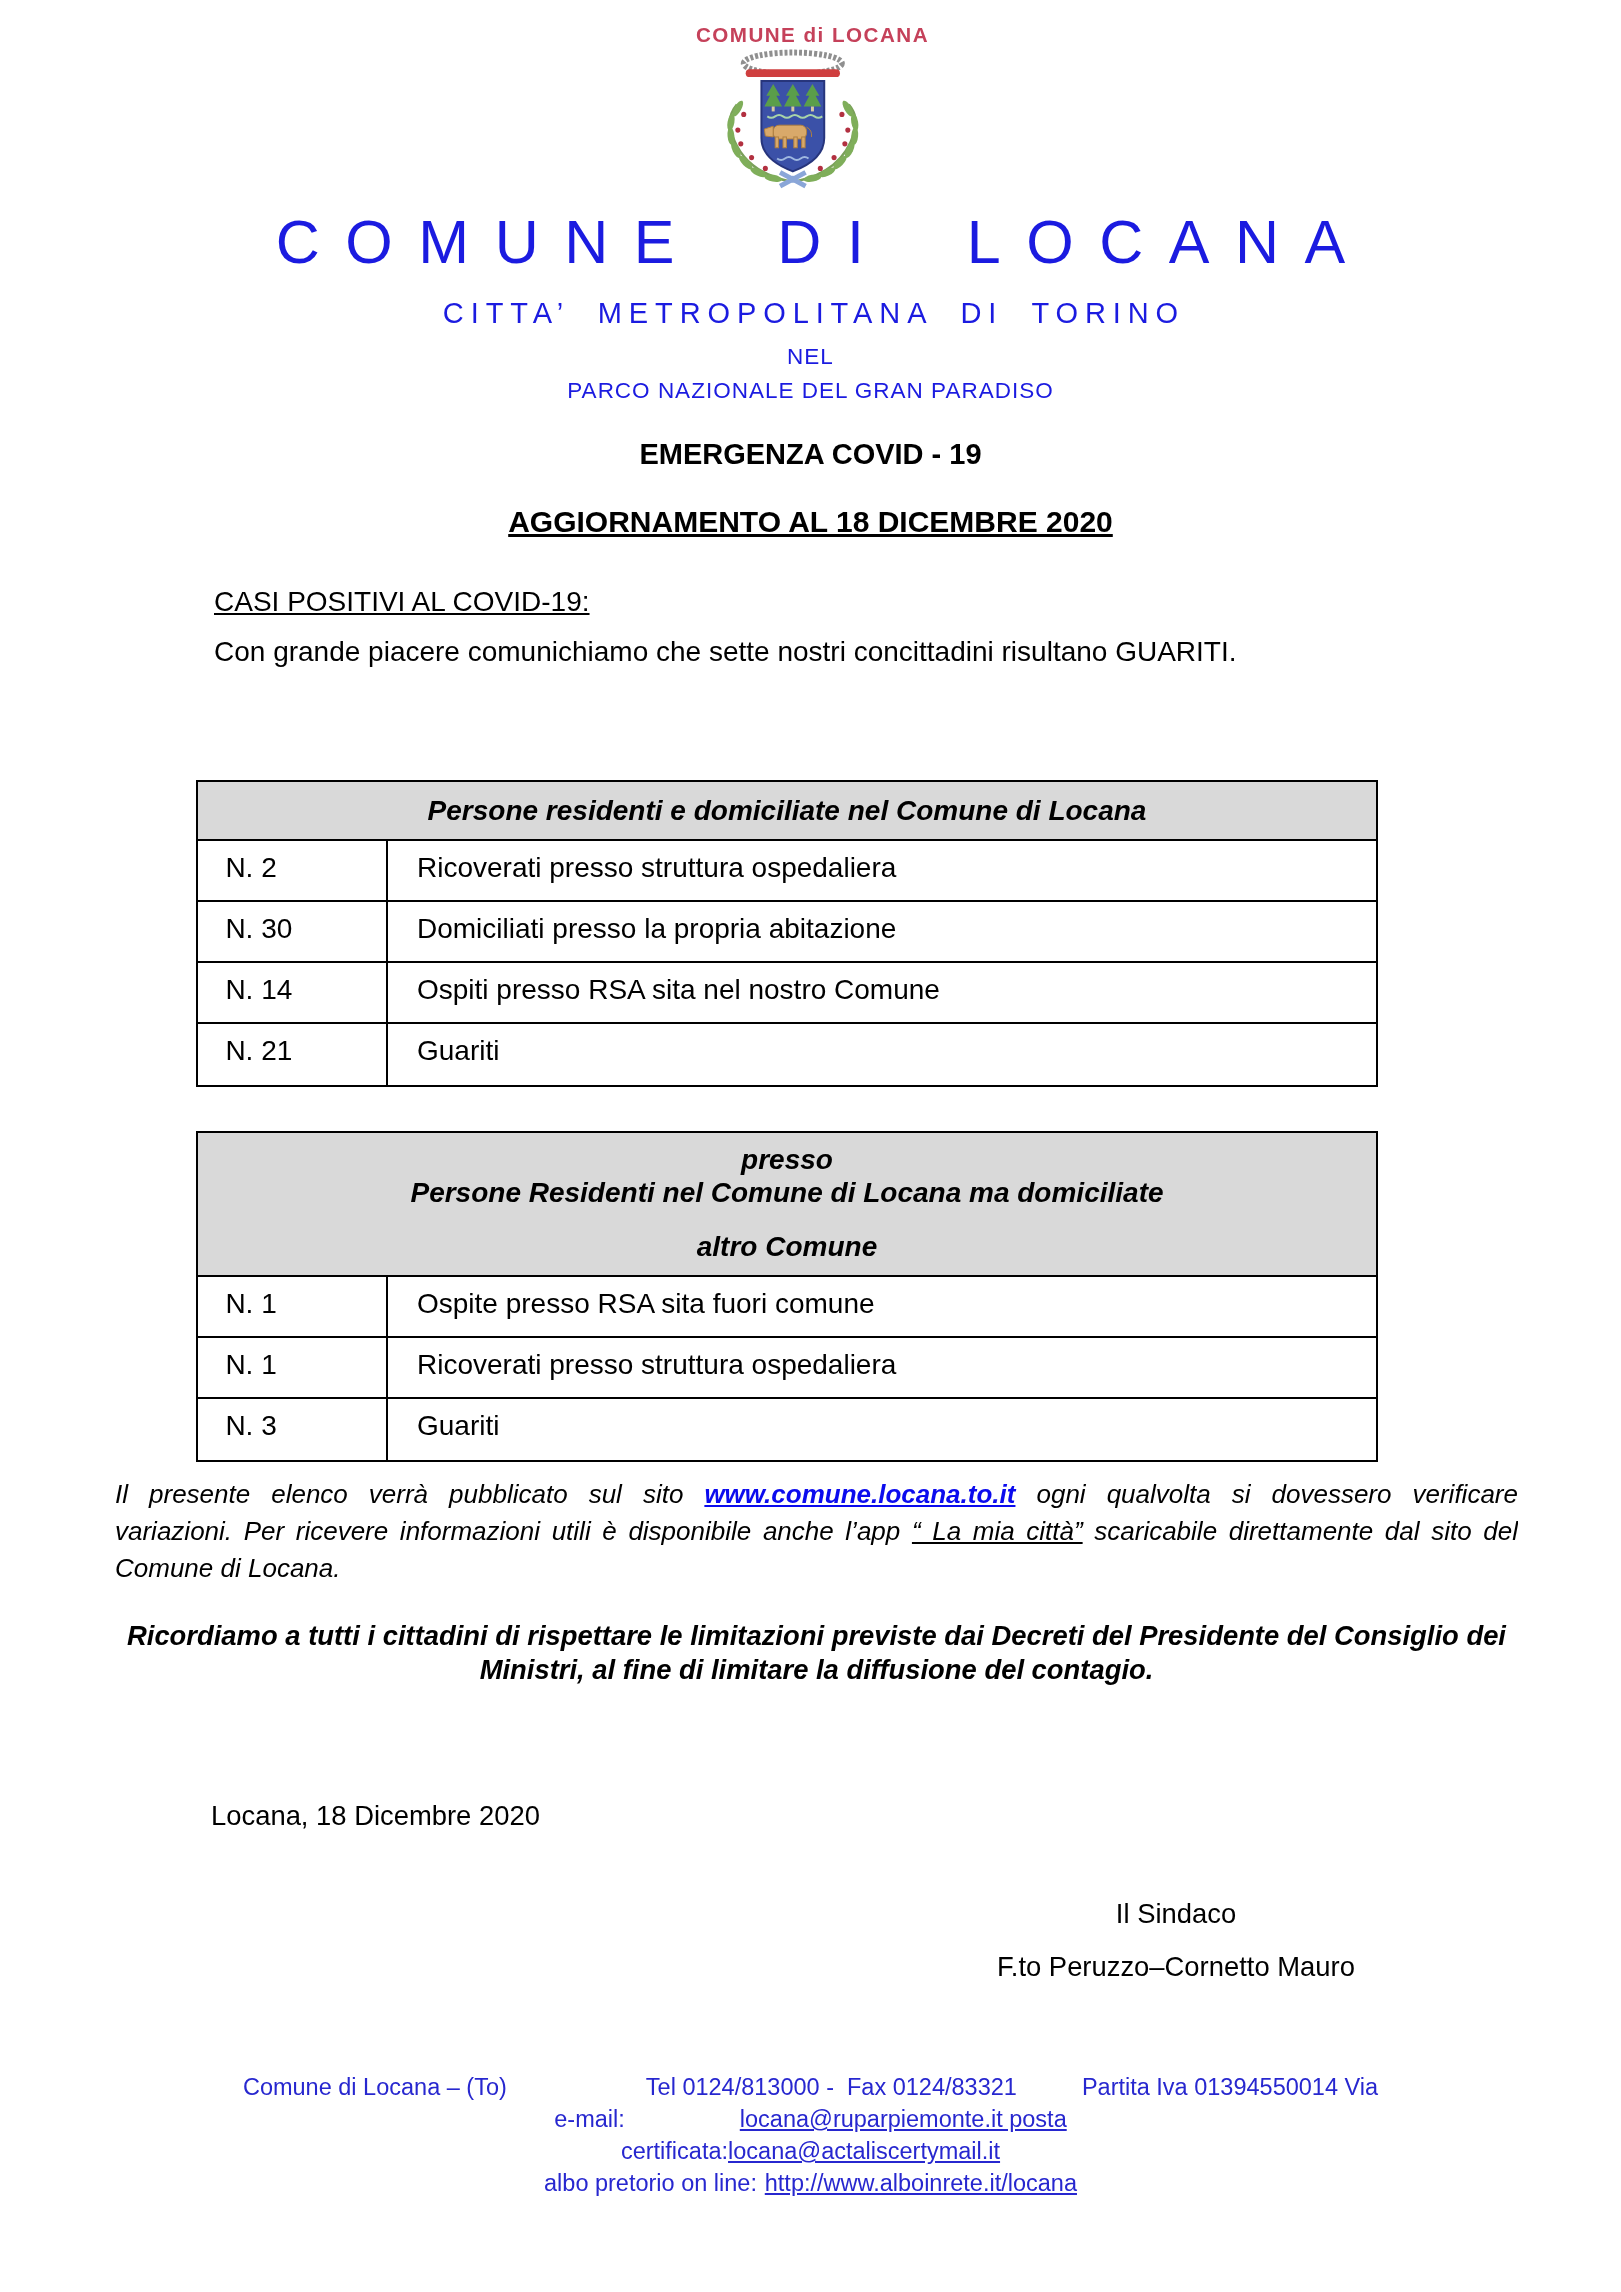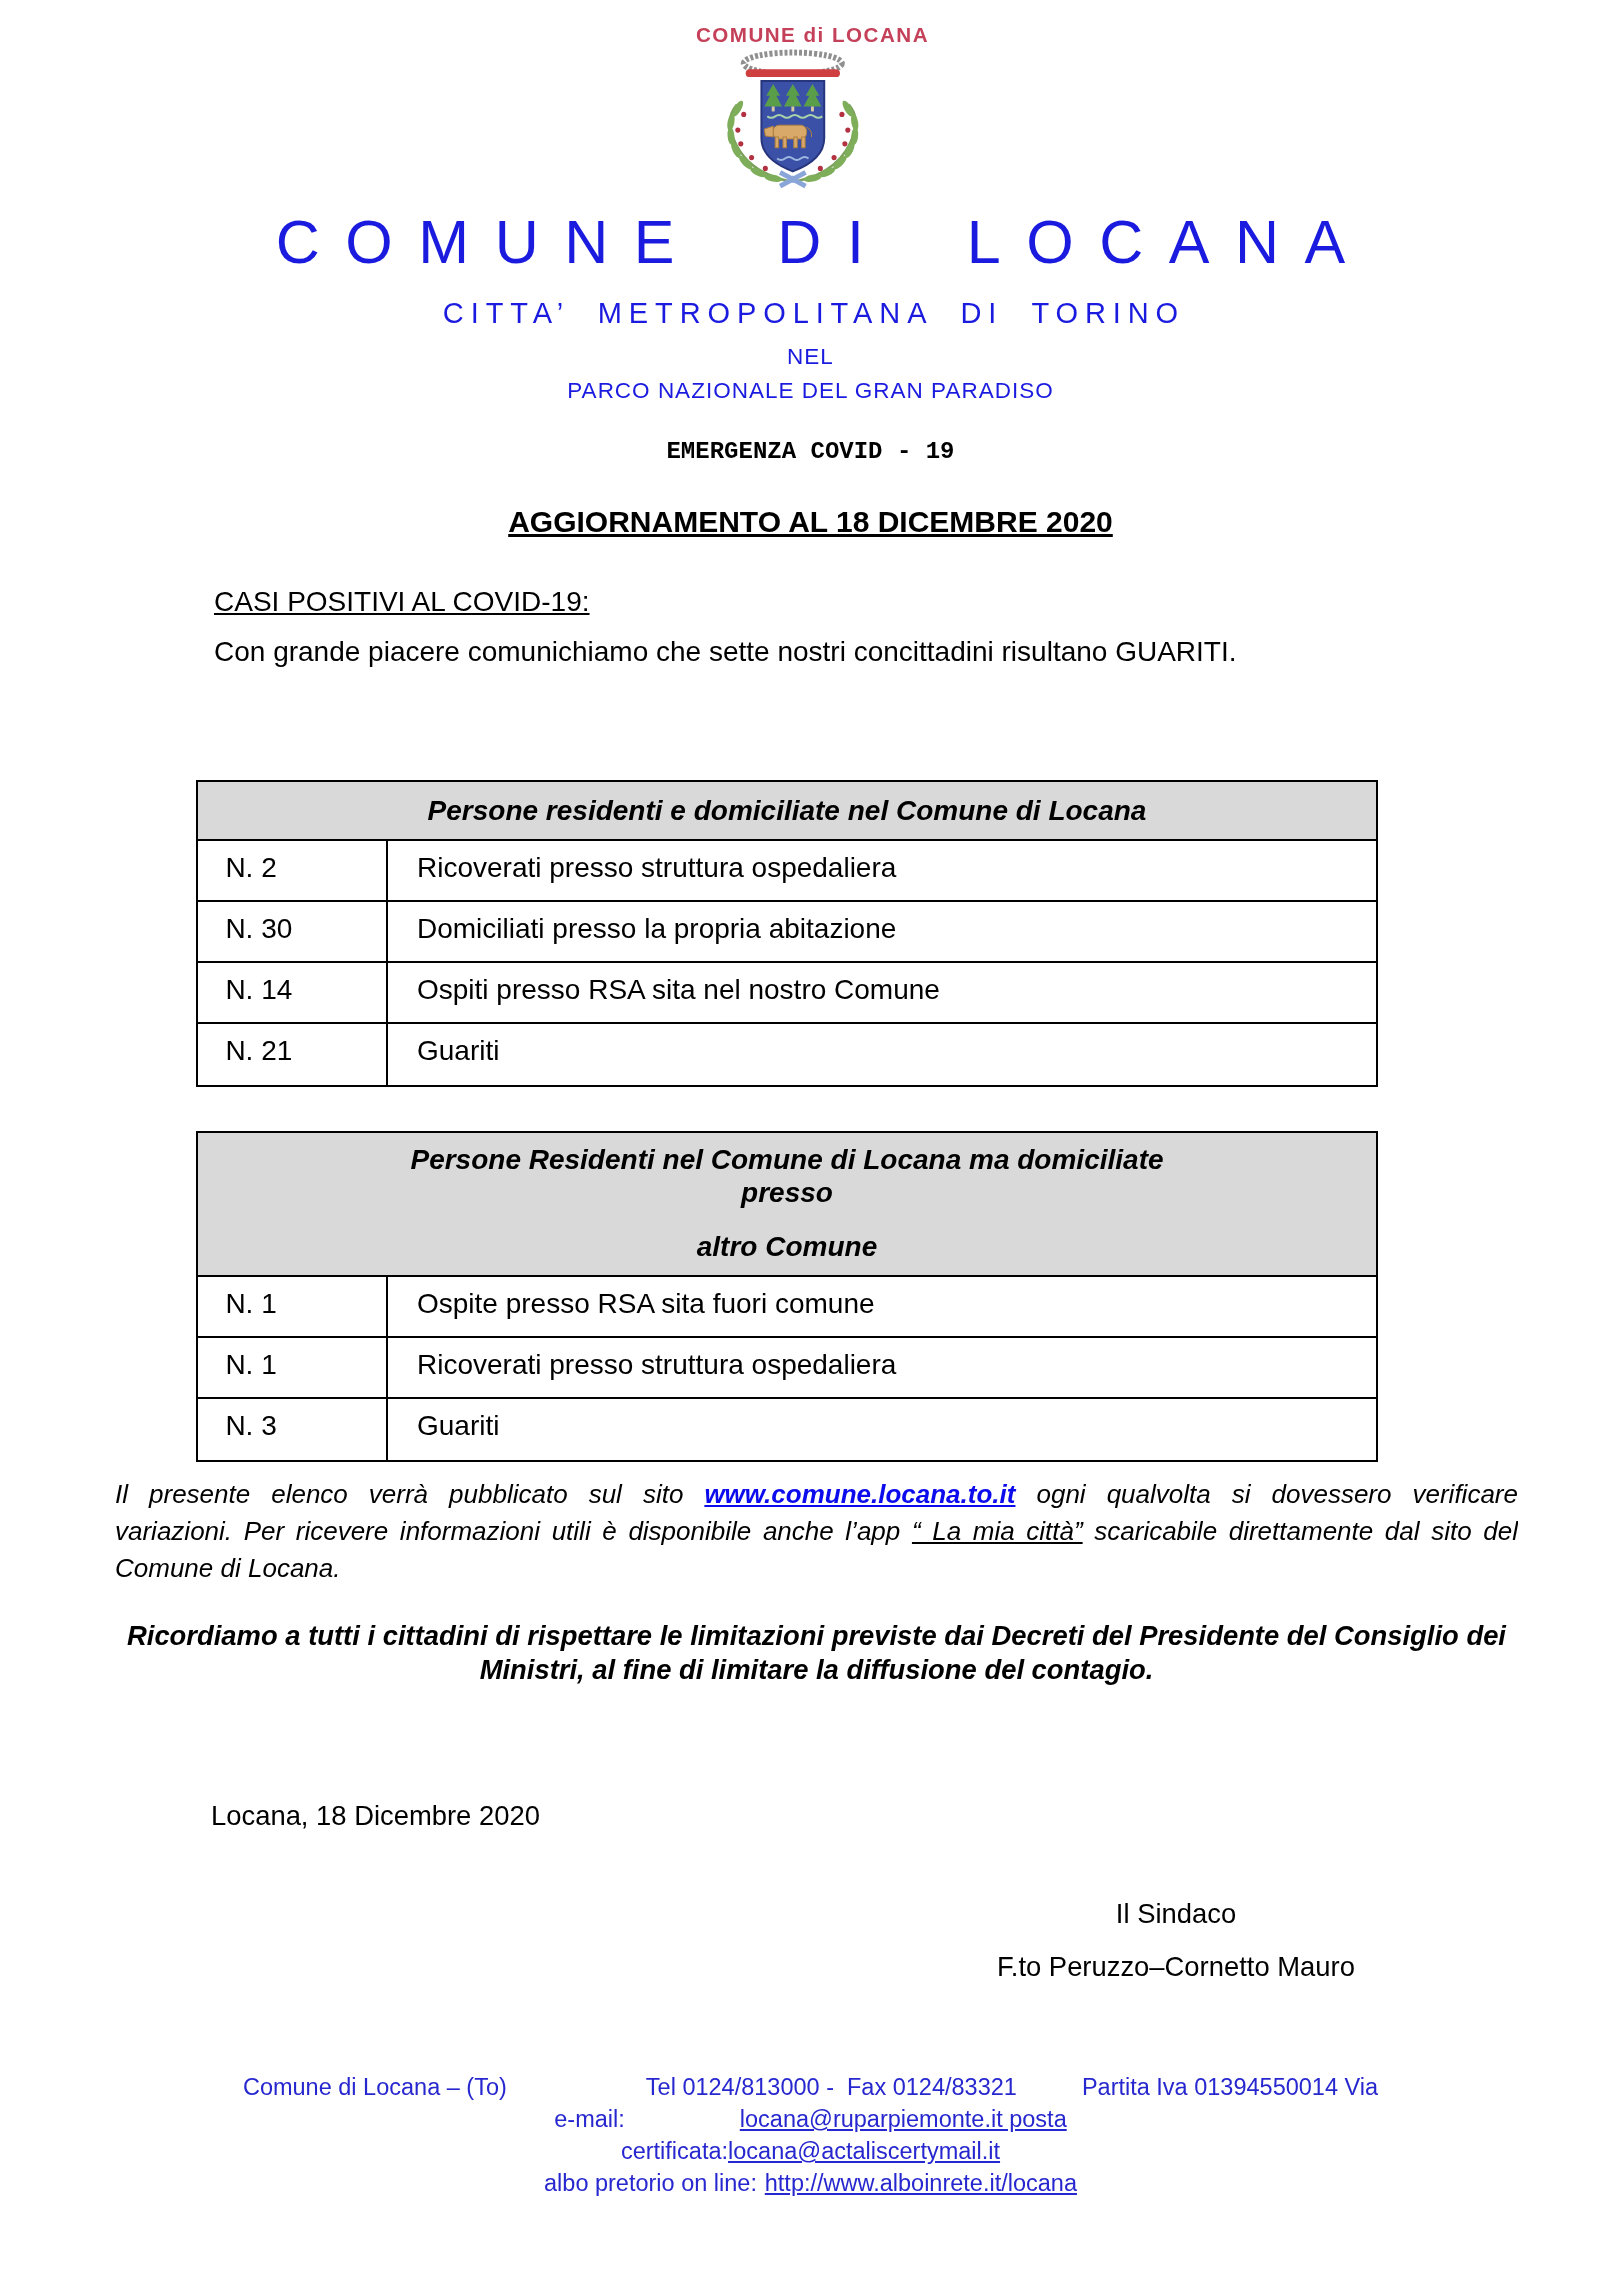--- a/index.html
+++ b/index.html
@@ -14,21 +14,21 @@
   .logo-wrap { position:absolute; left:675px; top:23.5px; width:271px; height:169px; }
 
   
   .masthead { position:absolute; top:208px; left:0; width:1621px; text-align:center; color:#1b1be0; }
   .mh-title { font-size:61px; font-weight:400; letter-spacing:25.5px; word-spacing:35px; text-indent:25.5px; line-height:69px; }
   .mh-sub   { font-size:29px; letter-spacing:6.9px; word-spacing:13.7px; margin-top:19.6px; text-indent:6.9px; }
   .mh-nel   { font-size:22.5px; letter-spacing:1px; margin-top:14.7px; }
   .mh-park  { font-size:22.5px; letter-spacing:1px; margin-top:7.8px; }
 
   
-  .h-emergency { position:absolute; top:438px; left:0; width:1621px; text-align:center; font-size:24px; font-weight:bold;font-family:Liberation Mono, monospace; }
+  .h-emergency { position:absolute; top:438px; left:0; width:1621px; text-align:center; font-size:29px; font-weight:bold; }
   .h-update    { position:absolute; top:505px; left:0; width:1621px; text-align:center; font-size:30px; font-weight:bold; text-decoration:underline; }
   .cases-label { position:absolute; top:586px; left:214px; font-size:28px; text-decoration:underline; }
   .intro-line  { position:absolute; top:636px; left:214px; font-size:28px; }
 
   
   .ctable { position:absolute; left:196px; width:1182px; box-sizing:border-box;
             border:2.9px solid #000; font-size:28px; background:#fff;margin-top:40px; }
   .ctable-1 { top:740px; }
   .ctable-2 { top:1091px; }
   .thead { background:#d9d9d9; font-weight:bold; font-style:italic; text-align:center; border-bottom:2px solid #000; }
@@ -167,22 +167,22 @@
       <div class="c-desc">Ospiti presso RSA sita nel nostro Comune</div>
     </div>
     <div class="trow">
       <div class="c-num">N. 21</div>
       <div class="c-desc">Guariti</div>
     </div>
   </div>
 
   <div class="ctable ctable-2">
     <div class="thead">
+      <div class="tl">presso</div>
       <div class="tl">Persone Residenti nel Comune di Locana ma domiciliate</div>
-      <div class="tl">presso</div>
       <div class="tl tl-gap">altro Comune</div>
     </div>
     <div class="trow">
       <div class="c-num">N. 1</div>
       <div class="c-desc">Ospite presso RSA sita fuori comune</div>
     </div>
     <div class="trow">
       <div class="c-num">N. 1</div>
       <div class="c-desc">Ricoverati presso struttura ospedaliera</div>
     </div>

